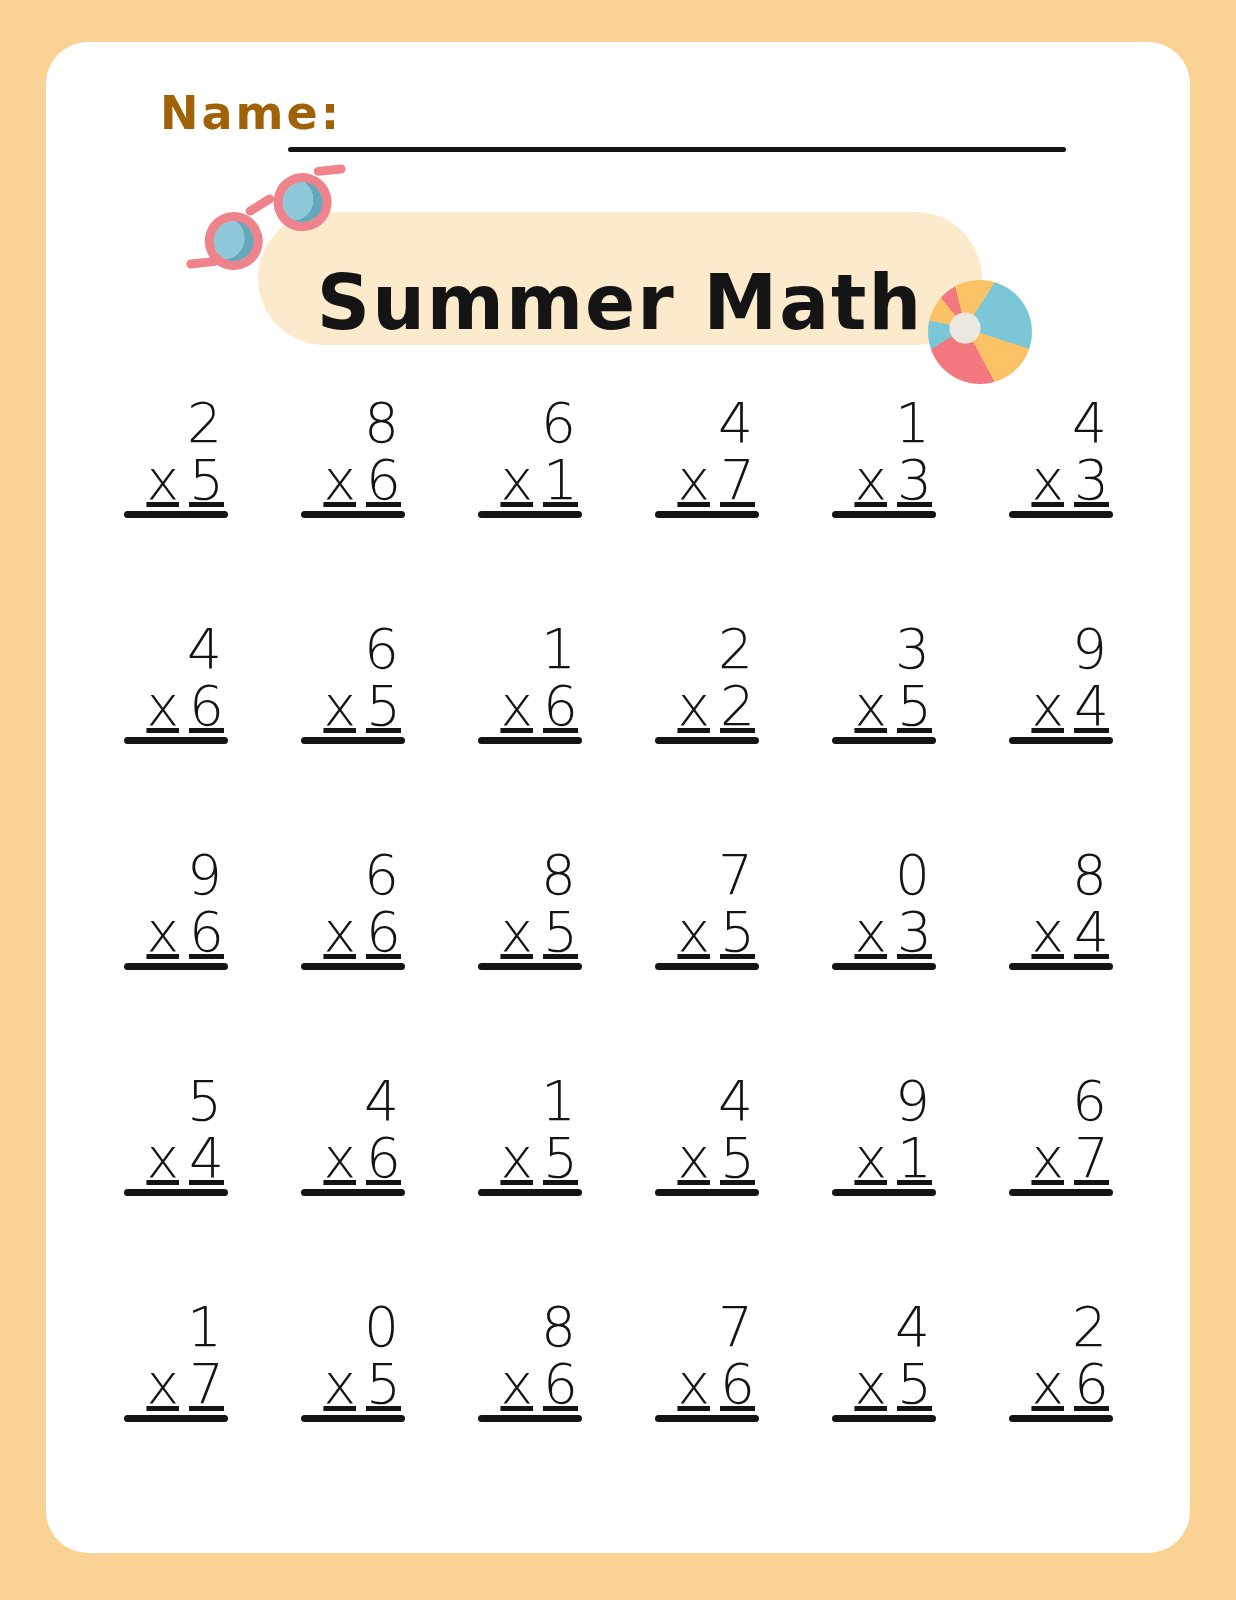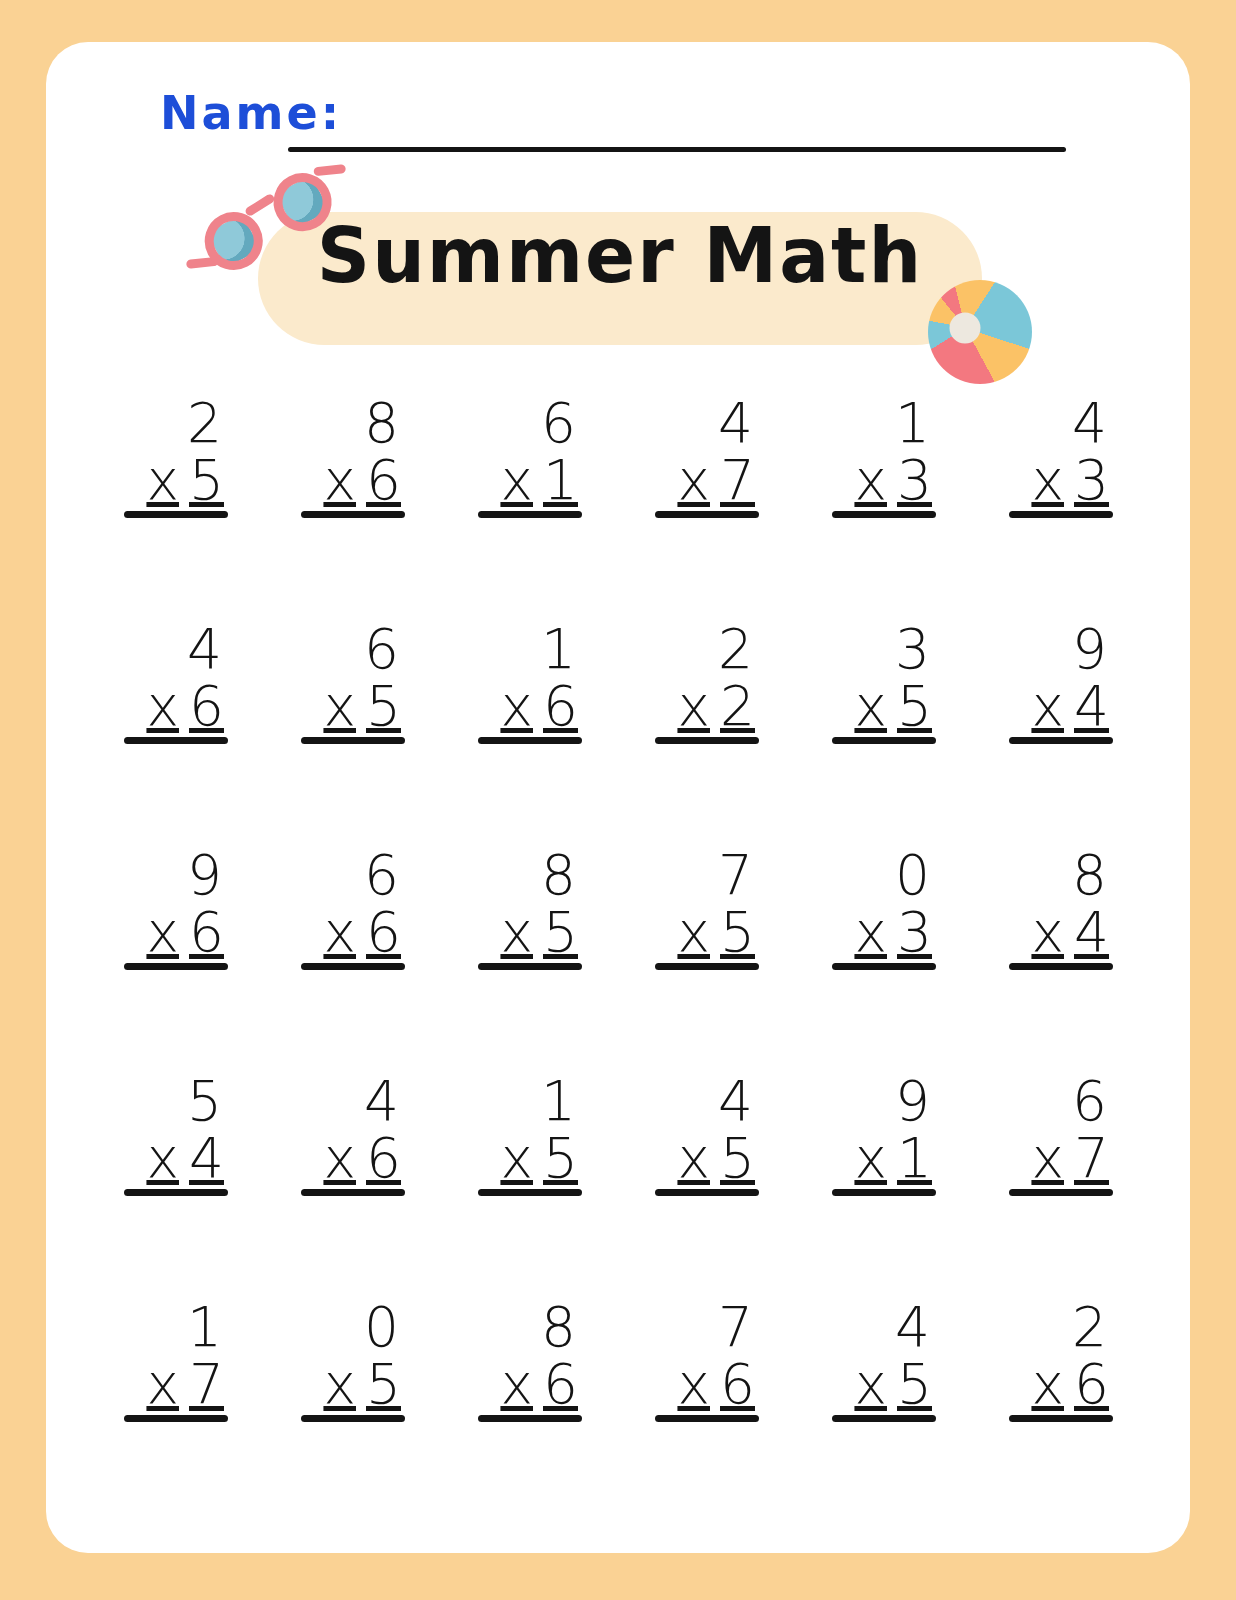--- a/index.html
+++ b/index.html
@@ -13,35 +13,35 @@
   }
   .page {
     position:absolute; left:46px; top:42px;
     width:1144px; height:1511px;
     background:#FFFFFF;
     border-radius:42px;
   }
   
   .name-label {
     position:absolute; left:114px; top:44px;
-    font-size:46px; color:#1d4ed8; letter-spacing:3px;
+    font-size:46px; color:#a16207; letter-spacing:3px;
     font-weight:bold;
   }
   .name-line {
     position:absolute; left:242px; top:105px;
     width:778px; height:5px;
     background:#141414; border-radius:3px;
   }
   
   .banner {
     position:absolute; left:212px; top:170px;
     width:724px; height:133px;
     background:#FBEACC;
     border-radius:67px;
-    display:flex; align-items:flex-start; justify-content:center;
+    display:flex; align-items:flex-end; justify-content:center;
   }
   .title {
     font-size:74px; color:#141414; letter-spacing:2px;
     font-weight:bold;
     transform:scaleY(1.04);
   }
   
   .sunglasses {
     position:absolute; left:148px; top:142px;
     width:150px; height:72px;

